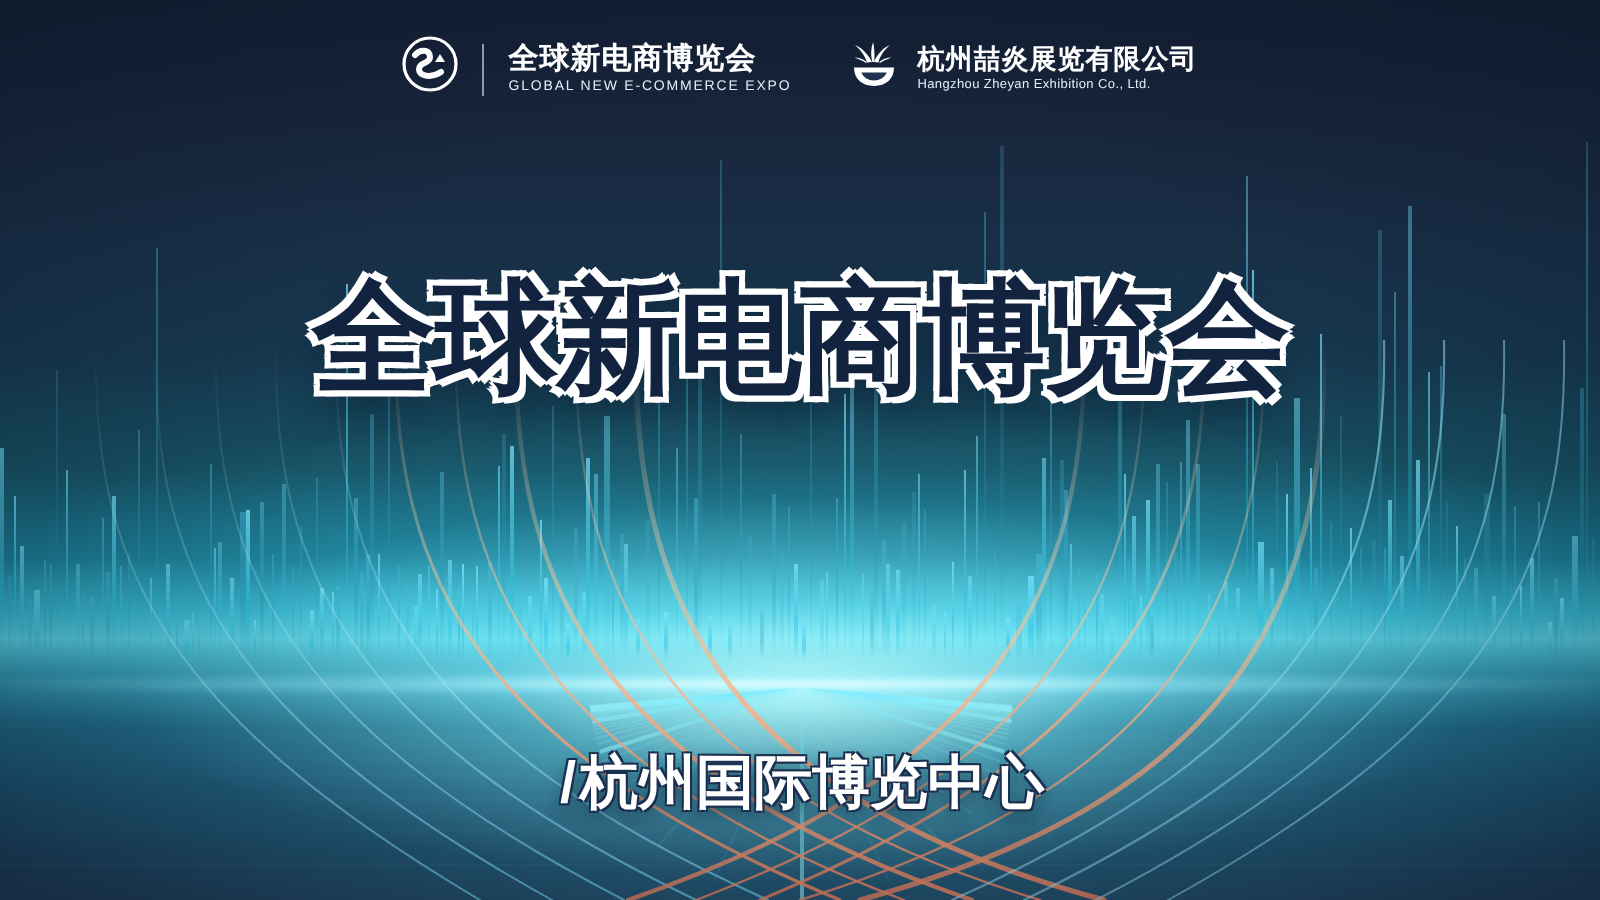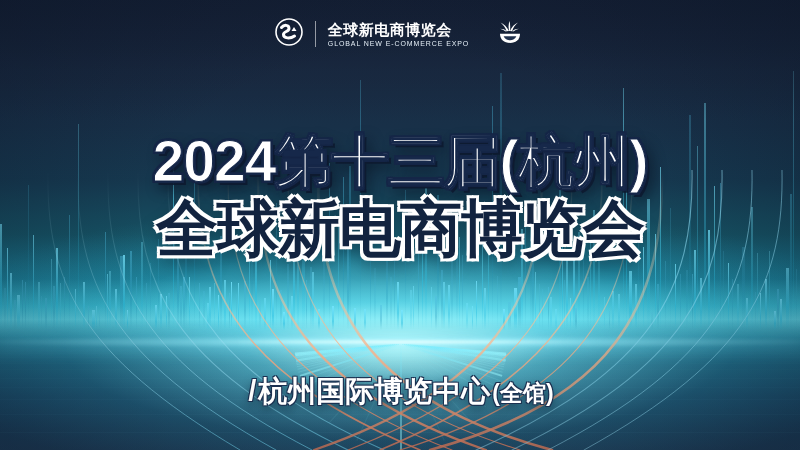--- a/index.html
+++ b/index.html
@@ -461,28 +461,30 @@
             <path d="M14 13 C12 9 9 6 5.5 4.5 C8.5 7 10.5 10 11.5 13.2 Z"></path>
             <path d="M15 13 C16.6 9 19.5 6 23 4.5 C20 7 18 10 17.2 13.2 Z"></path>
             <path d="M14.2 13 C13.2 9.5 13.4 6 14.6 3 C15.2 6.4 15.4 9.8 15.1 13 Z"></path>
             <path d="M11.6 13.2 C9.8 11.6 7.6 10.8 5.2 10.8 C7.4 11.6 9.3 12.4 10.8 13.4 Z"></path>
             <path d="M17.4 13.2 C19.2 11.6 21.4 10.8 23.8 10.8 C21.6 11.6 19.7 12.4 18.2 13.4 Z"></path>
           </g>
           <path d="M5 15.8 C5 21.5 9 25 15 25 C21 25 25 21.5 25 15.8 Z" fill="#ffffff"></path>
           <path d="M8.6 18.2 C9.8 20.8 12.2 22.2 15 22.2 C17.8 22.2 20.2 20.8 21.4 18.2 Z" fill="#22334f"></path>
         </svg>
       </span>
+      <span class="logo-text">
+        <span class="logo-cn small">杭州喆炎展览有限公司</span>
+        <span class="logo-en mixed">Hangzhou Zheyan Exhibition Co., Ltd.</span>
+      </span>
     </div>
 
   </div>
 
   <div class="title-wrap">
-    <div class="t1">2024第十三届(杭州)</div>
     <div class="t2">全球新电商博览会</div>
   </div>
 
   <div class="info">
     <span class="venue">/</span>
     <span class="venue">杭州国际博览中心</span>
-    <span class="venue hall">(全馆)</span>
   </div>
 
 </div>
 
 </body></html>

